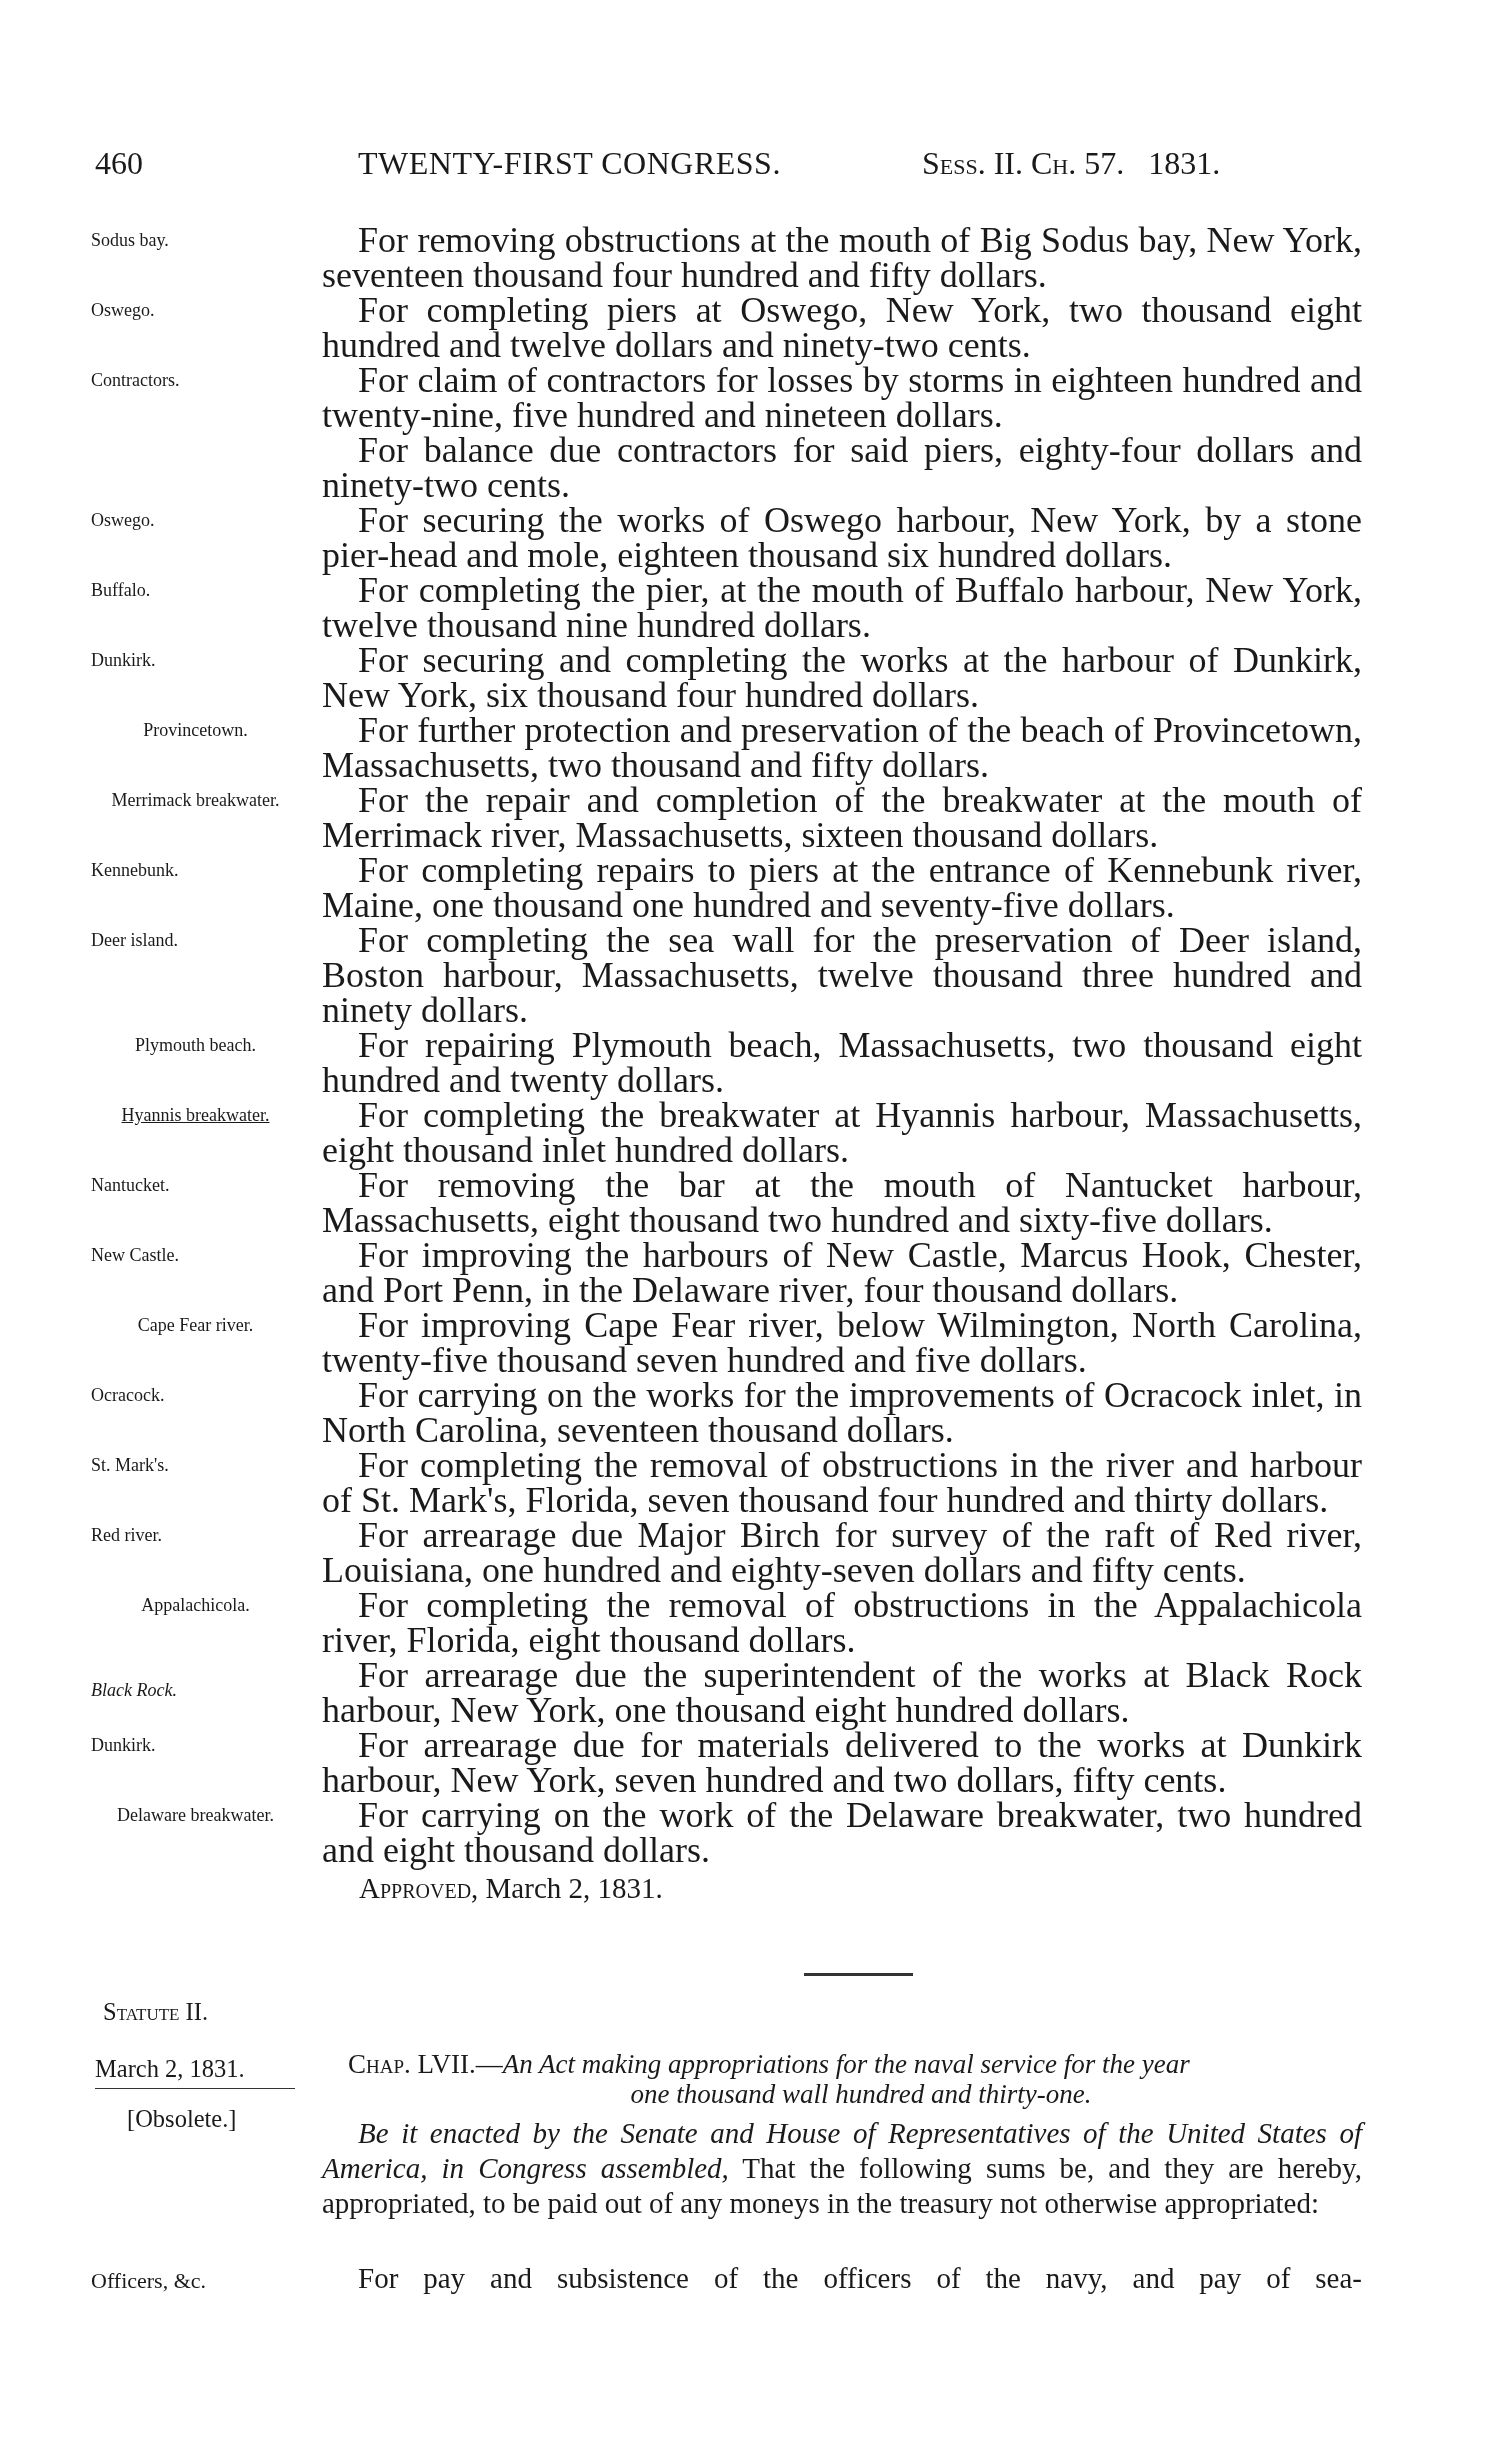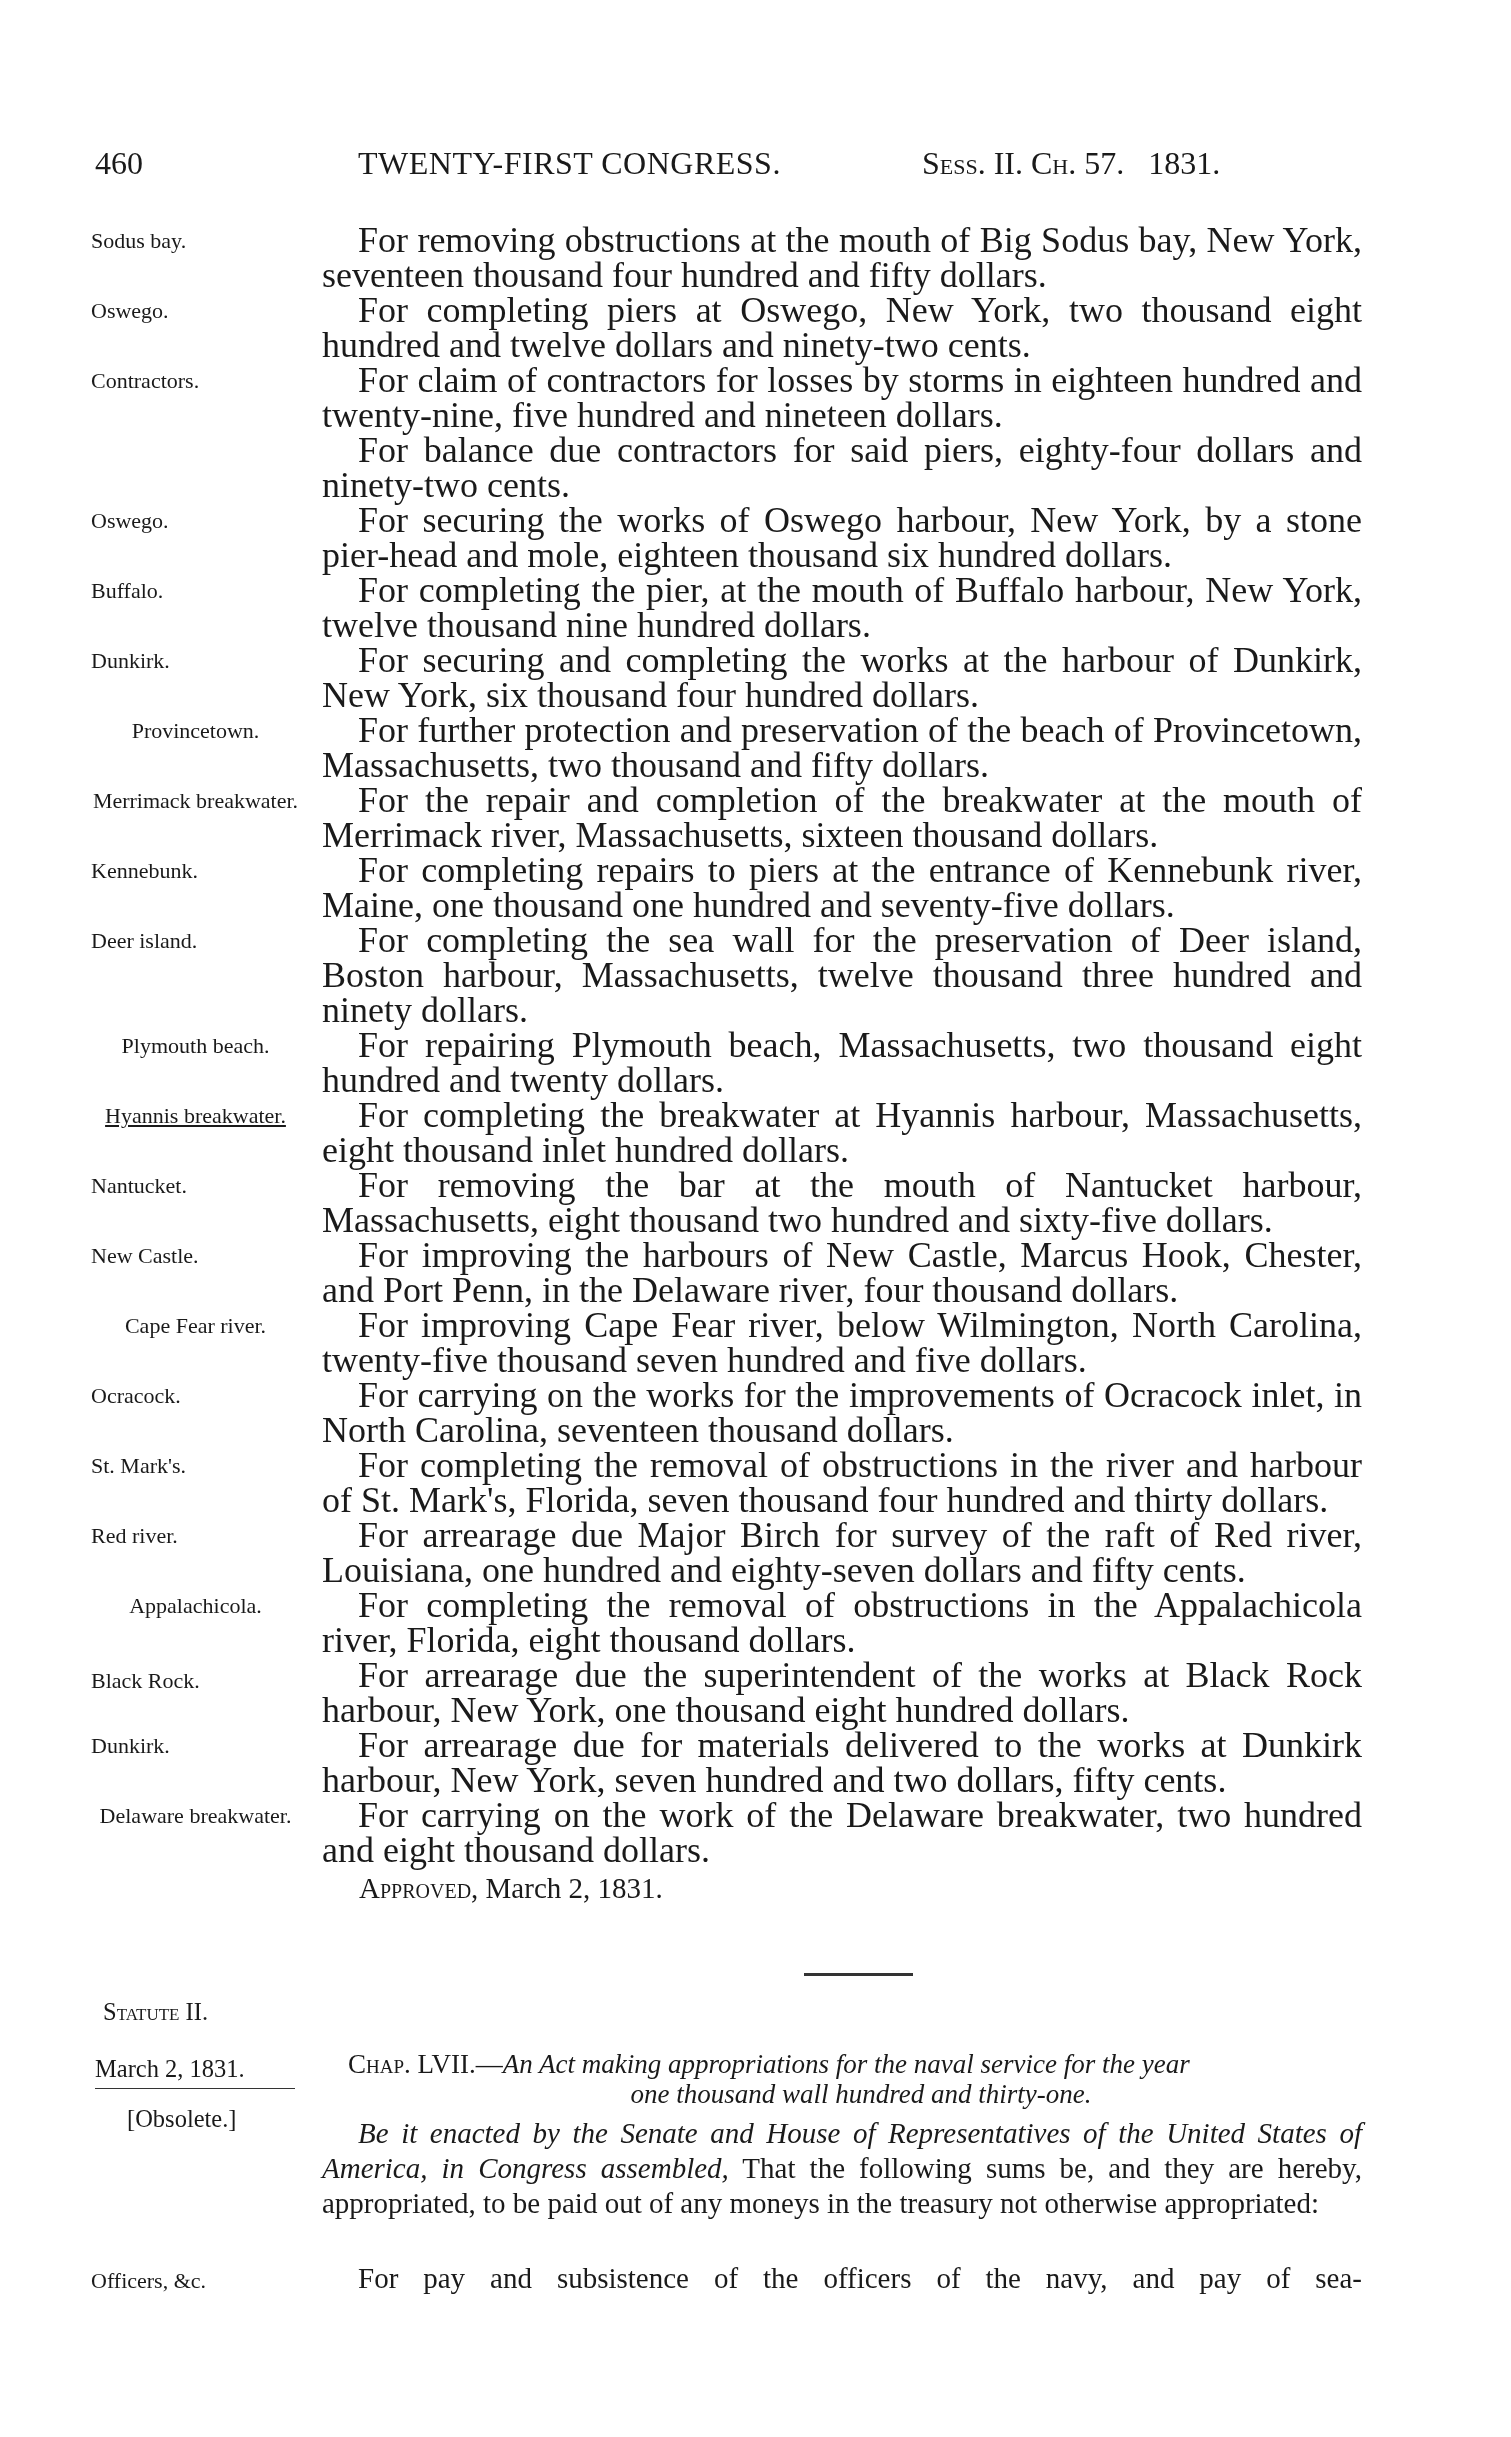--- a/index.html
+++ b/index.html
@@ -7,21 +7,21 @@
          font-family:"Liberation Serif","DejaVu Serif",serif; color:#1a1a1a; }
   .page { position:absolute; left:0; top:0; width:1455px; height:2438px; }
   .header { position:absolute; top:145px; left:95px; width:1267px; height:45px;
             font-size:32px; }
   .header .pg { position:absolute; left:0; top:0; }
   .header .title { position:absolute; left:263px; top:0; letter-spacing:0.5px; }
   .header .sess { position:absolute; left:827px; top:0; }
   .sc { font-variant:small-caps; }
   .entries { position:absolute; top:223px; left:0; width:1511px; }
   .entry { position:relative; }
-  .note { position:absolute; left:91px; width:209px; font-size:22px; line-height:25.4px; }
+  .note { position:absolute; left:91px; width:209px; font-size:18px; line-height:25.4px; }
   .note.center { text-align:center; }
   .text { margin-left:322px; width:1040px; font-size:36px; line-height:35px;
           text-align:justify; text-indent:36px; }
   .approved { margin-left:359px; font-size:29px; line-height:36px; margin-top:1.8px; }
   .rule { position:absolute; top:1973px; left:804px; width:109px; height:2.7px; background:#333; }
   .statute { position:absolute; top:1998px; left:103px; font-size:24.5px; }
   .date { position:absolute; top:2055px; left:95px; font-size:24.5px; padding-bottom:5.4px;
           border-bottom:1.8px solid #333; width:200px; }
   .obsolete { position:absolute; top:2105px; left:127px; font-size:24.5px; }
   .chap { position:absolute; top:2049px; left:348px; width:1026px; font-size:27px; line-height:30px; }
@@ -120,21 +120,21 @@
       </div>
       <div class="entry">
         <div class="note" style="top: 5.4px;">Red river.</div>
         <div class="text">For arrearage due Major Birch for survey of the raft of Red river, Louisiana, one hundred and eighty-seven dollars and fifty cents.</div>
       </div>
       <div class="entry">
         <div class="note center" style="top: 5.4px;">Appalachicola.</div>
         <div class="text">For completing the removal of obstructions in the Appalachicola river, Florida, eight thousand dollars.</div>
       </div>
       <div class="entry">
-        <div class="note" style="top: 10px;">Black Rock.</div>
+        <div class="note" style="top: 20px; font-style: italic;">Black Rock.</div>
         <div class="text">For arrearage due the superintendent of the works at Black Rock harbour, New York, one thousand eight hundred dollars.</div>
       </div>
       <div class="entry">
         <div class="note" style="top: 5.4px;">Dunkirk.</div>
         <div class="text">For arrearage due for materials delivered to the works at Dunkirk harbour, New York, seven hundred and two dollars, fifty cents.</div>
       </div>
       <div class="entry">
         <div class="note center" style="top: 5.4px;">Delaware breakwater.</div>
         <div class="text">For carrying on the work of the Delaware breakwater, two hundred and eight thousand dollars.</div>
       </div>

